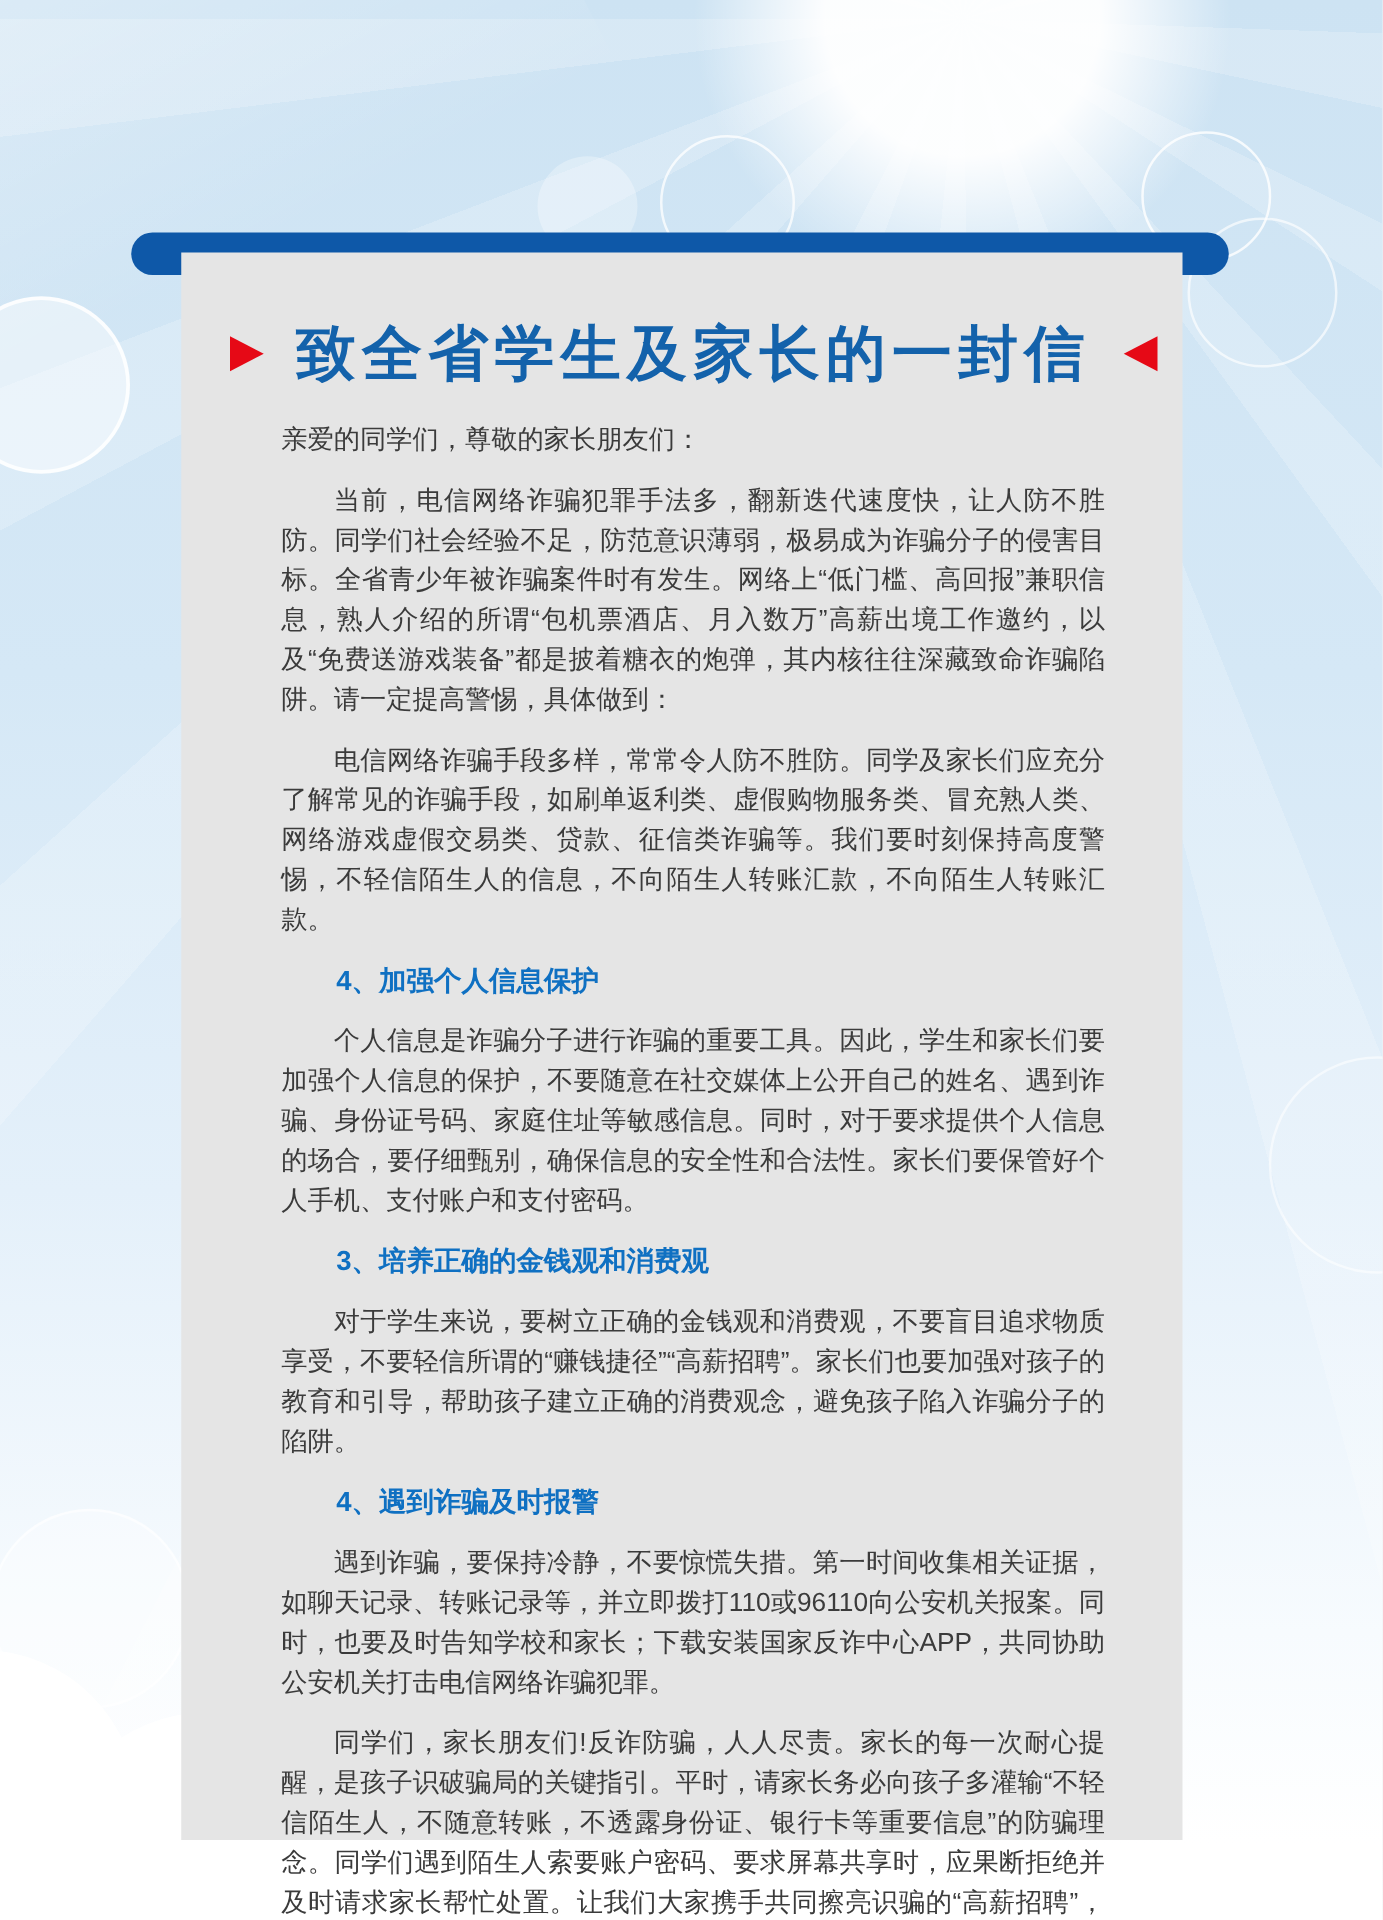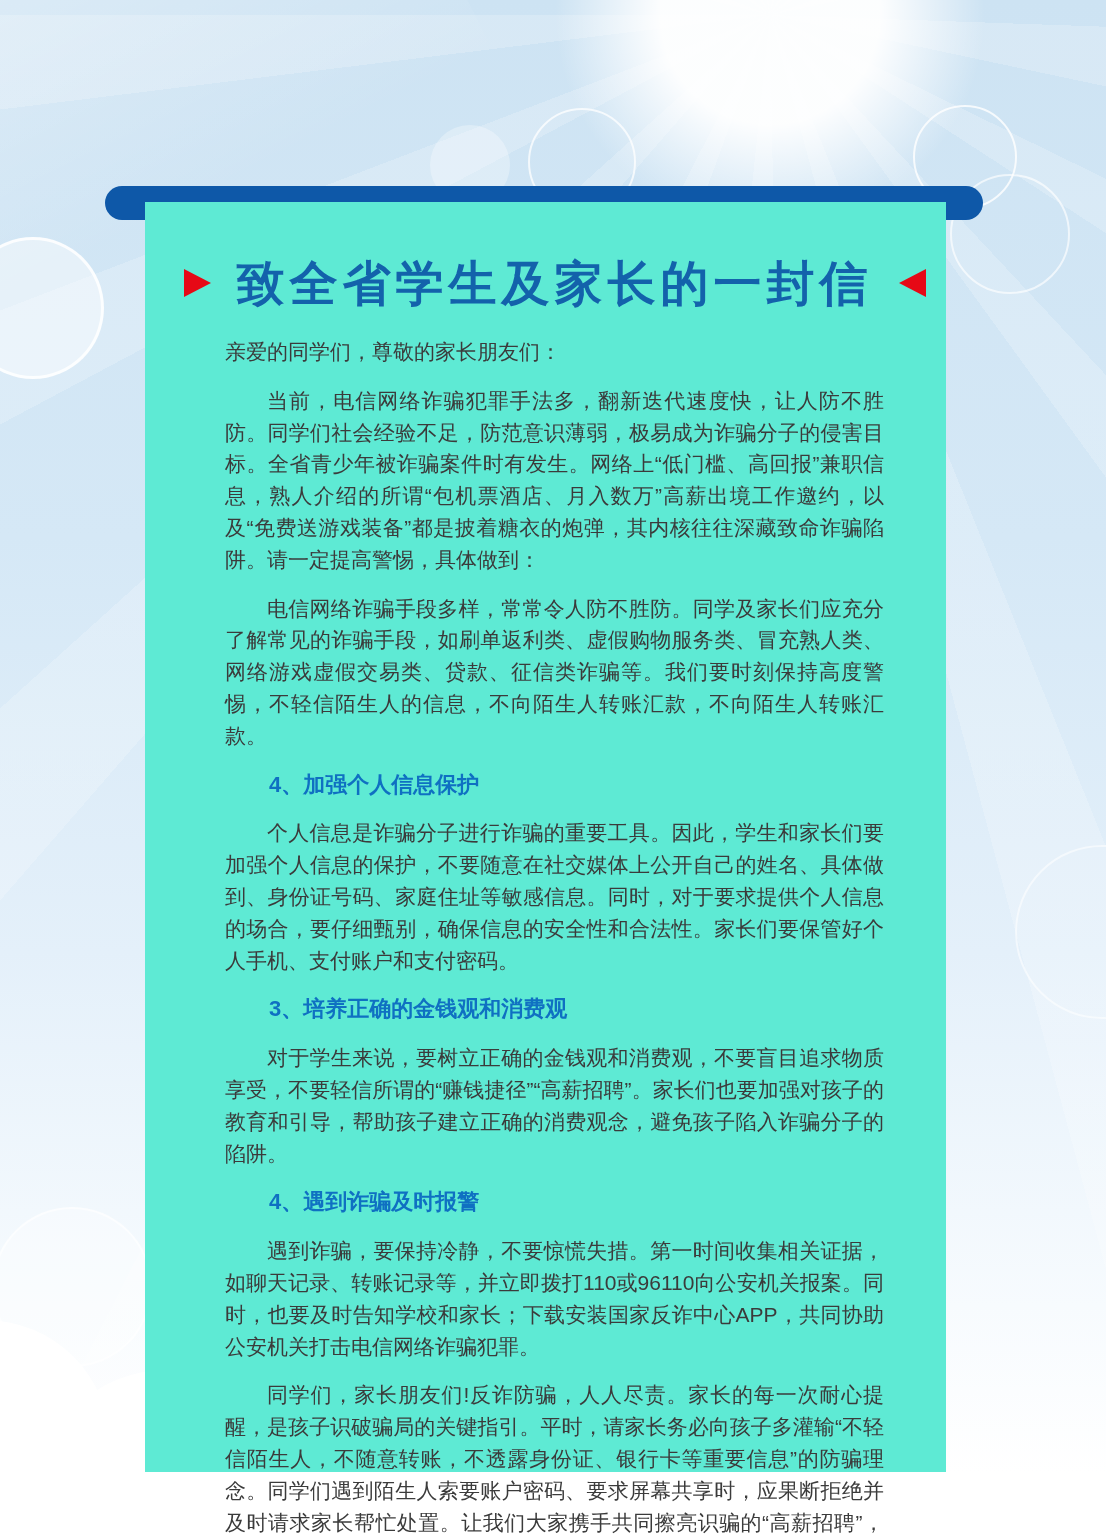--- a/index.html
+++ b/index.html
@@ -29,21 +29,21 @@
   .b7{left:-8px;top:1207px;width:156px;height:156px;background:rgba(255,255,255,.35);border:2px solid rgba(255,255,255,.6);}
   .b8{left:-140px;top:1320px;width:250px;height:250px;background:rgba(255,255,255,.95);}
   .b9{left:40px;top:1370px;width:250px;height:250px;background:rgba(255,255,255,.9);}
   .b10{left:230px;top:1430px;width:200px;height:200px;background:rgba(255,255,255,.8);}
   .header-bar{
     position:absolute;left:105px;top:186px;width:878px;height:34px;z-index:2;
     background:#0e58a8;border-radius:17px;
   }
   .card{
     position:absolute;left:145px;top:202px;width:801px;height:1270px;z-index:3;
-    background:#5eead4;box-sizing:border-box;padding:52px 45px 0 63px;
+    background:#e5e5e5;box-sizing:border-box;padding:52px 45px 0 63px;
   }
   .title-row{display:flex;align-items:center;justify-content:center;gap:26px;height:58px;}
   .flag{width:0;height:0;}
   .flag-left{border-top:14px solid transparent;border-bottom:14px solid transparent;border-left:27px solid #e60916;}
   .flag-right{border-top:14px solid transparent;border-bottom:14px solid transparent;border-right:27px solid #e60916;}
   h1.title{
     margin:0;font-family:"DejaVu Serif","Liberation Serif",serif;
     font-size:48px;font-weight:700;color:#1362ab;letter-spacing:5px;line-height:1.1;white-space:nowrap;
   }
   .content{margin-top:24px;color:#3b3b3b;font-size:21px;line-height:31.8px;
@@ -78,21 +78,21 @@
     <span class="flag flag-right"></span>
   </div>
 
   <div class="content">
     <p class="greeting">亲爱的同学们，尊敬的家长朋友们：</p>
     <p class="indent">当前，电信网络诈骗犯罪手法多，翻新迭代速度快，让人防不胜防。同学们社会经验不足，防范意识薄弱，极易成为诈骗分子的侵害目标。全省青少年被诈骗案件时有发生。网络上“低门槛、高回报”兼职信息，熟人介绍的所谓“包机票酒店、月入数万”高薪出境工作邀约，以及“免费送游戏装备”都是披着糖衣的炮弹，其内核往往深藏致命诈骗陷阱。请一定提高警惕，具体做到：</p>
 
     <p class="indent">电信网络诈骗手段多样，常常令人防不胜防。同学及家长们应充分了解常见的诈骗手段，如刷单返利类、虚假购物服务类、冒充熟人类、网络游戏虚假交易类、贷款、征信类诈骗等。我们要时刻保持高度警惕，不轻信陌生人的信息，不向陌生人转账汇款，不向陌生人转账汇款。</p>
 
     <h2 class="sec">4、加强个人信息保护</h2>
-    <p class="indent">个人信息是诈骗分子进行诈骗的重要工具。因此，学生和家长们要加强个人信息的保护，不要随意在社交媒体上公开自己的姓名、具体做到、身份证号码、家庭住址等敏感信息。同时，对于要求提供个人信息的场合，要仔细甄别，确保信息的安全性和合法性。家长们要保管好个人手机、支付账户和支付密码。</p>
+    <p class="indent">个人信息是诈骗分子进行诈骗的重要工具。因此，学生和家长们要加强个人信息的保护，不要随意在社交媒体上公开自己的姓名、遇到诈骗、身份证号码、家庭住址等敏感信息。同时，对于要求提供个人信息的场合，要仔细甄别，确保信息的安全性和合法性。家长们要保管好个人手机、支付账户和支付密码。</p>
 
     <h2 class="sec">3、培养正确的金钱观和消费观</h2>
     <p class="indent">对于学生来说，要树立正确的金钱观和消费观，不要盲目追求物质享受，不要轻信所谓的“赚钱捷径”“高薪招聘”。家长们也要加强对孩子的教育和引导，帮助孩子建立正确的消费观念，避免孩子陷入诈骗分子的陷阱。</p>
 
     <h2 class="sec">4、遇到诈骗及时报警</h2>
     <p class="indent">遇到诈骗，要保持冷静，不要惊慌失措。第一时间收集相关证据，如聊天记录、转账记录等，并立即拨打110或96110向公安机关报案。同时，也要及时告知学校和家长；下载安装国家反诈中心APP，共同协助公安机关打击电信网络诈骗犯罪。</p>
 
     <p class="indent">同学们，家长朋友们!反诈防骗，人人尽责。家长的每一次耐心提醒，是孩子识破骗局的关键指引。平时，请家长务必向孩子多灌输“不轻信陌生人，不随意转账，不透露身份证、银行卡等重要信息”的防骗理念。同学们遇到陌生人索要账户密码、要求屏幕共享时，应果断拒绝并及时请求家长帮忙处置。让我们大家携手共同擦亮识骗的“高薪招聘”，练就防骗的“铜墙铁壁”，早日实现天下无诈！</p>
     <p class="indent">全民反诈，你我同行！</p>
   </div>

